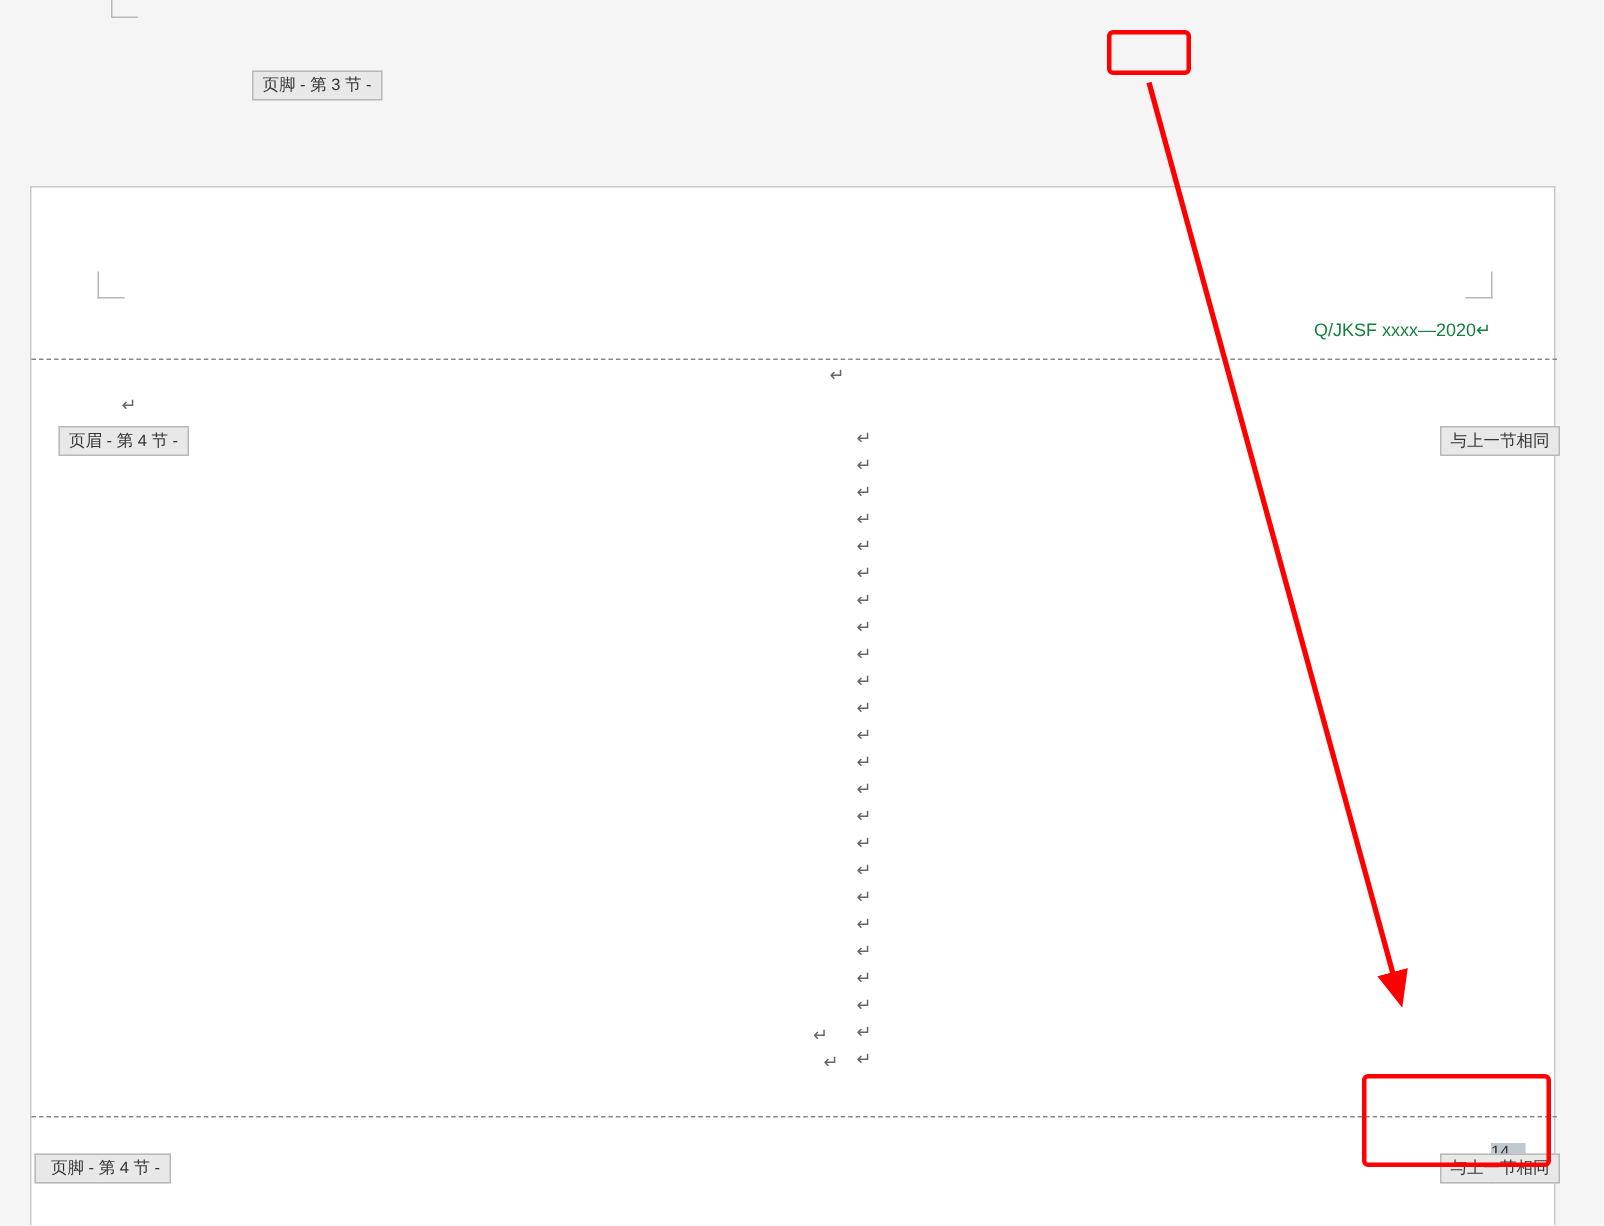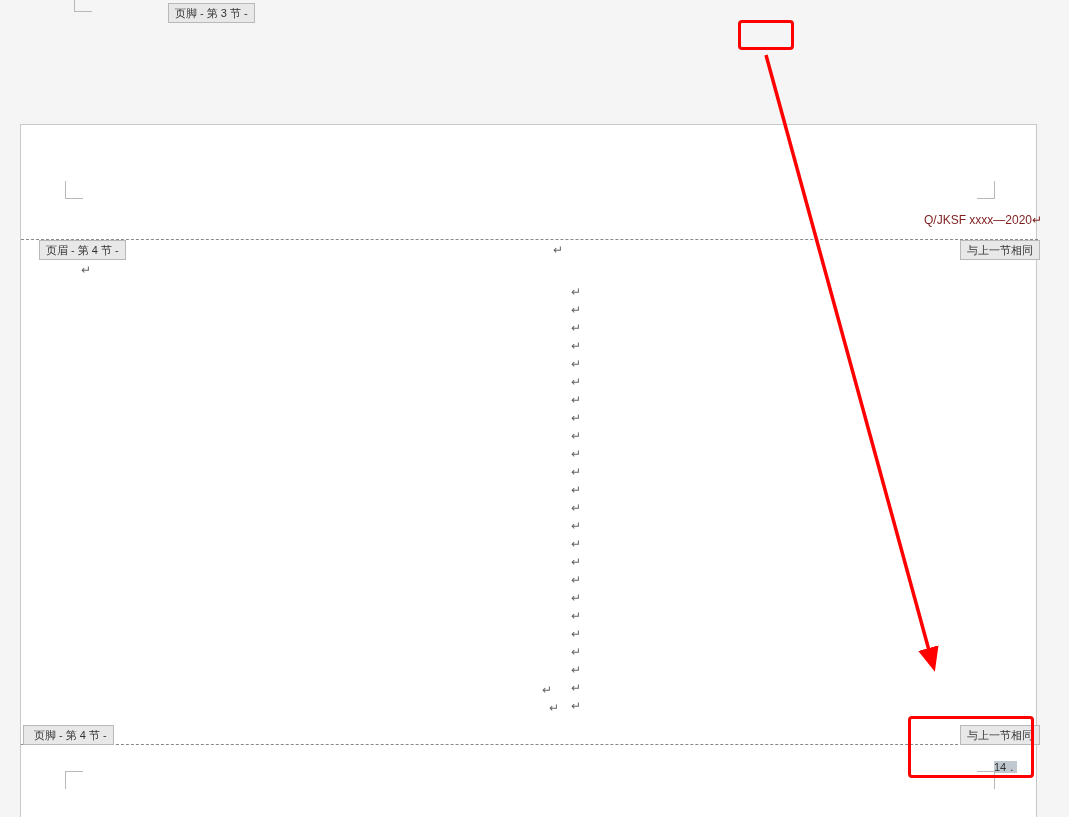--- a/index.html
+++ b/index.html
@@ -38,20 +38,21 @@
   
   .tag {
     position: absolute;
     background: #e8e8e8;
     border: 1px solid #b8b8b8;
     color: #333;
     font-size: 11px;
     padding: 2px 6px;
     white-space: nowrap;
     line-height: 14px;
+    margin-top: 44px;
   }
   
   .dash-h {
     position: absolute;
     height: 0;
     border-top: 1px dashed #888;
   }
   
   .crop {
     position: absolute;
@@ -82,23 +83,22 @@
   .pgnum.highlighted {
     color: #333;
   }
   .pgnum.highlighted span {
     background: #c0c8d0;
   }
   
   .hdrtext {
     position: absolute;
     font-size: 12px;
-    color: #7f1d1d;
+    color: #15803d;
     white-space: nowrap;
-    margin-left: 48px;
   }
   
   .para-col {
     position: absolute;
     left: 548px;
     color: #666;
     font-size: 12px;
     line-height: 18px;
     text-align: center;
     width: 14px;

